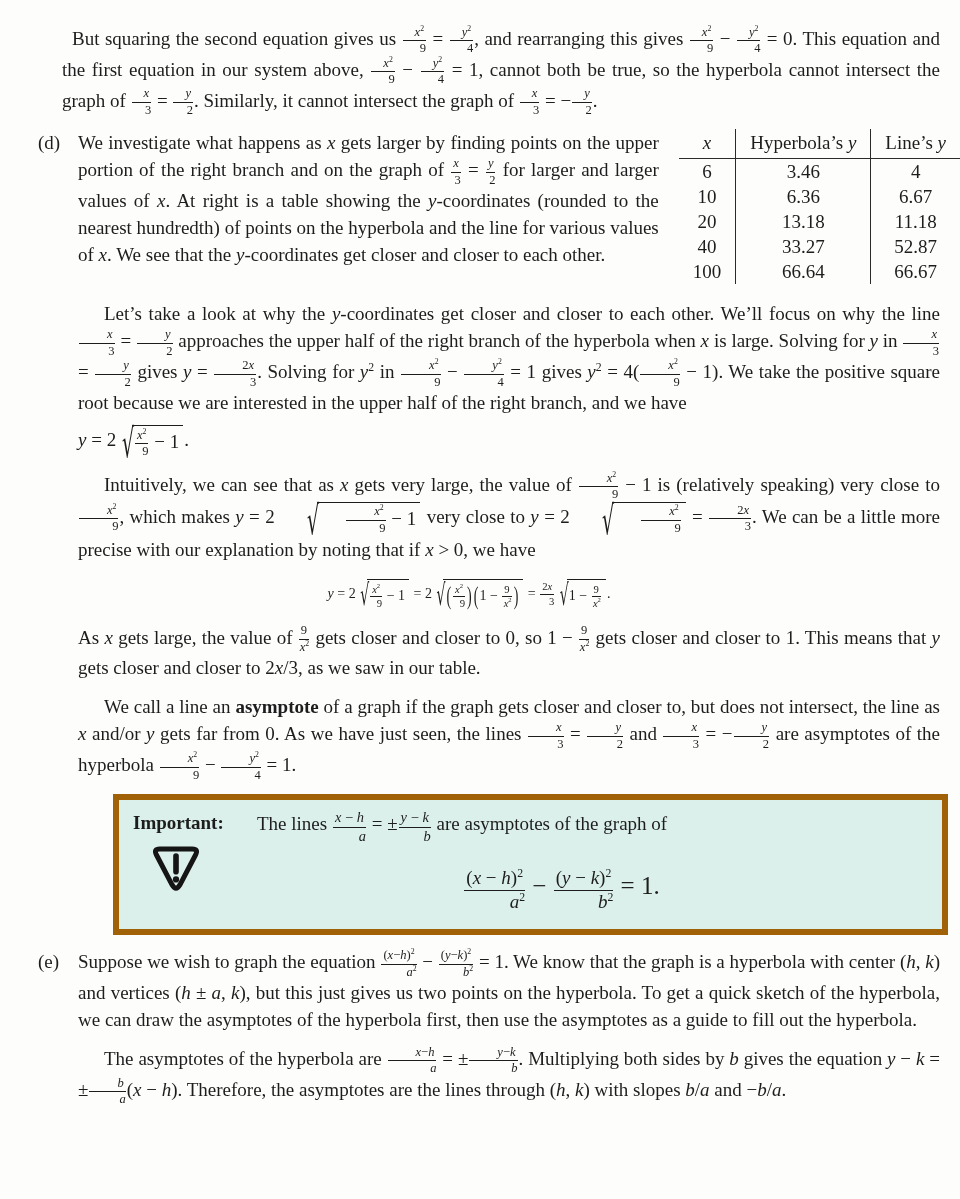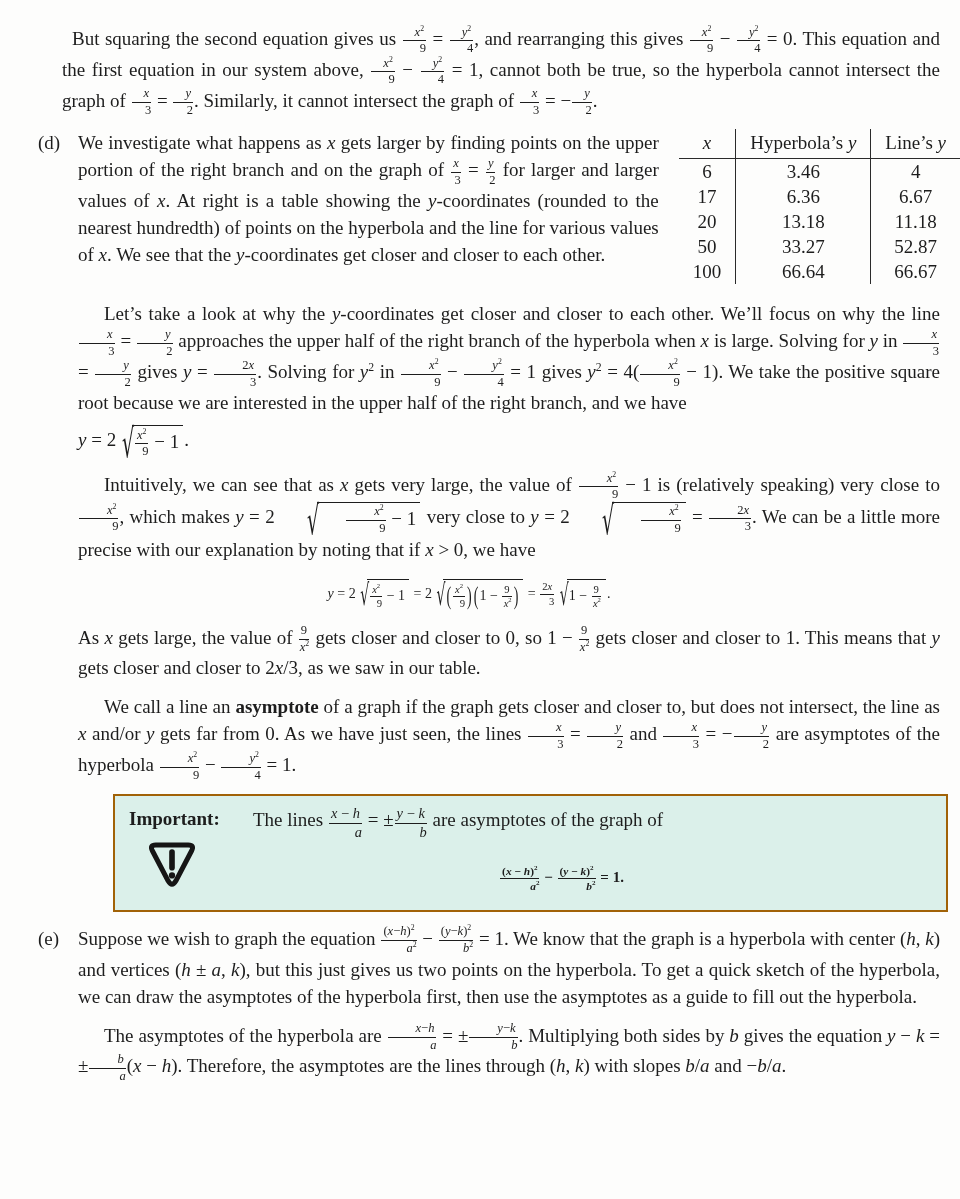--- a/index.html
+++ b/index.html
@@ -39,27 +39,27 @@
   .table-float{float:right;margin:0 0 4px 20px;}
   .vtable{border-collapse:collapse;}
   .vtable th{font-weight:normal;border-bottom:1.7px solid #2a2a2a;
              padding:0 14px 2px;text-align:center;}
   .vtable td{text-align:center;padding:0 14px;line-height:25px;}
   .vtable th + th,.vtable td + td{border-left:1.7px solid #2a2a2a;}
   
   .disp{margin:16px 100px 14px 78px;text-align:center;font-size:14px;}
   .disp .fr,.imp-box .fr{font-size:0.76em;vertical-align:-0.72em;}
   
-  .imp-box{display:flex;background:#dbf0ea;border:2px solid #a16207;
+  .imp-box{display:flex;background:#dbf0ea;border:6px solid #a16207;
            margin:12px 12px 13px 113px;padding:9px 16px 13px 14px;}
   .imp-left{flex:none;width:124px;}
   .imp-label{font-weight:bold;}
   .imp-icon{display:block;margin:6px 0 0 16px;}
   .imp-right{flex:1;padding-top:1px;}
-  .imp-eq{text-align:center;margin:24px 60px 4px 0;font-size:15px;font-weight:bold;}
+  .imp-eq{text-align:center;margin:24px 60px 4px 0;font-size:25px;}
   .clear{clear:both;}
 </style>
 </head>
 <body>
 
 <main>
 
   <p class="para first-wide">But squaring the second equation gives us <span class="fr"><span class="n"><i>x</i><sup>2</sup></span><span class="d">9</span></span> = <span class="fr"><span class="n"><i>y</i><sup>2</sup></span><span class="d">4</span></span>, and rearranging this gives <span class="fr"><span class="n"><i>x</i><sup>2</sup></span><span class="d">9</span></span> − <span class="fr"><span class="n"><i>y</i><sup>2</sup></span><span class="d">4</span></span> = 0.  This equation and the first equation in our system above, <span class="fr"><span class="n"><i>x</i><sup>2</sup></span><span class="d">9</span></span> − <span class="fr"><span class="n"><i>y</i><sup>2</sup></span><span class="d">4</span></span> = 1, cannot both be true, so the hyperbola cannot intersect the graph of <span class="fr"><span class="n"><i>x</i></span><span class="d">3</span></span> = <span class="fr"><span class="n"><i>y</i></span><span class="d">2</span></span>.  Similarly, it cannot intersect the graph of <span class="fr"><span class="n"><i>x</i></span><span class="d">3</span></span> = −<span class="fr"><span class="n"><i>y</i></span><span class="d">2</span></span>.</p>
 
   <section class="part">
@@ -74,31 +74,31 @@
               <th>Line’s <i>y</i></th>
             </tr>
           </thead>
           <tbody>
               <tr>
                 <td>6</td>
                 <td>3.46</td>
                 <td>4</td>
               </tr>
               <tr>
-                <td>17</td>
+                <td>10</td>
                 <td>6.36</td>
                 <td>6.67</td>
               </tr>
               <tr>
                 <td>20</td>
                 <td>13.18</td>
                 <td>11.18</td>
               </tr>
               <tr>
-                <td>50</td>
+                <td>40</td>
                 <td>33.27</td>
                 <td>52.87</td>
               </tr>
               <tr>
                 <td>100</td>
                 <td>66.64</td>
                 <td>66.67</td>
               </tr>
             </tbody>
         </table>

